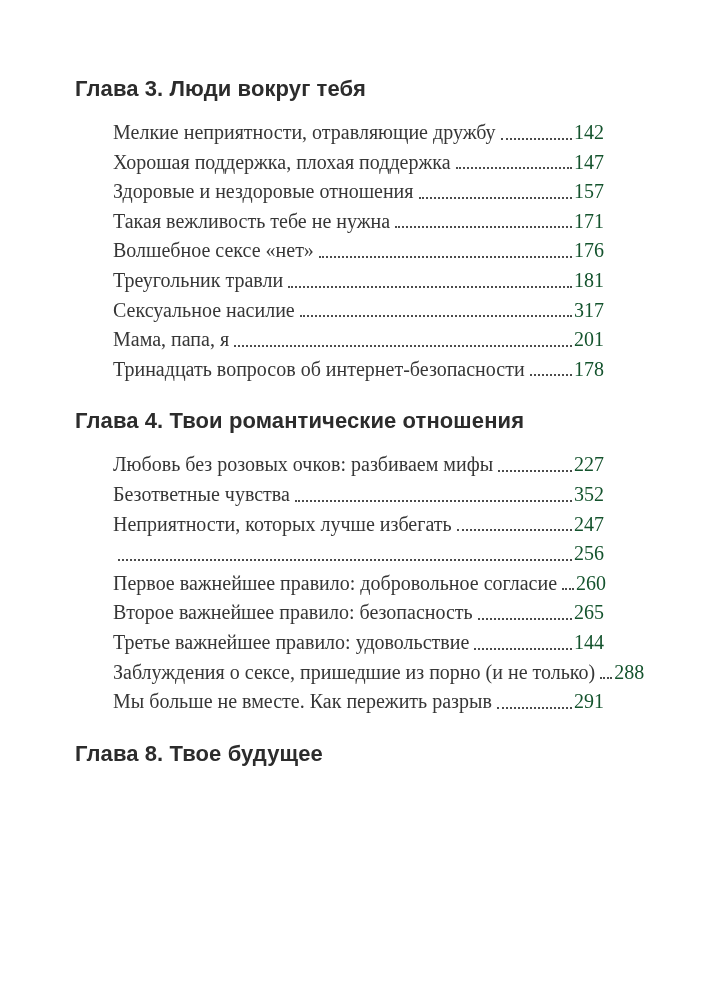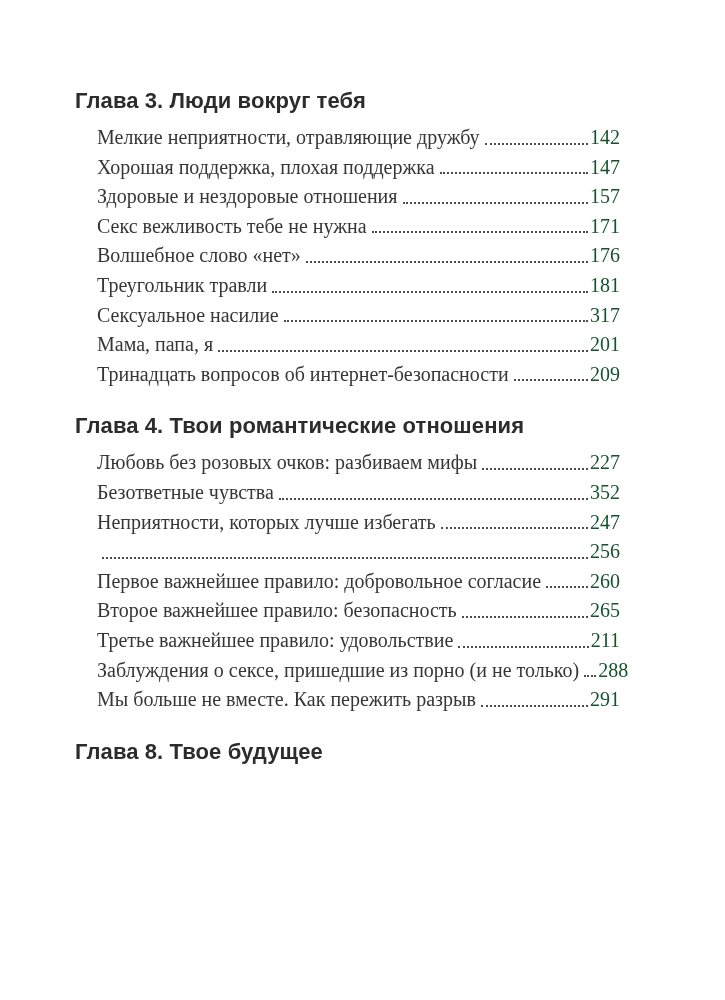--- a/index.html
+++ b/index.html
@@ -11,35 +11,35 @@
     position: relative;
     width: 725px;
     height: 1000px;
     background: #ffffff;
     overflow: hidden;
     box-sizing: border-box;
   }
   .toc {
     position: absolute;
     left: 75px;
-    top: 88px;
+    top: 76px;
     width: 545px;
   }
   .toc-section { margin: 0; }
   .toc-section + .toc-section { margin-top: 24px; }
   .toc-heading {
     font-family: "Liberation Sans", "DejaVu Sans", sans-serif;
     font-weight: 700;
     font-size: 22px;
     line-height: 26px;
     color: #2c2c2c;
     margin: 0 0 9px 0;
     letter-spacing: 0.1px;
   }
-  .toc-entries { margin: 0; }
+  .toc-entries { margin: 16px; }
   .toc-row {
     display: flex;
     align-items: baseline;
     padding-left: 22px;
     height: 29.6px;
     line-height: 29.6px;
     font-family: "Liberation Serif", "DejaVu Serif", serif;
     font-size: 20px;
     color: #363636;
     cursor: default;
@@ -82,27 +82,27 @@
     <span class="toc-page">147</span>
   </div>
 
   <div class="toc-row">
     <span class="toc-title">Здоровые и нездоровые отношения</span>
     <span class="toc-dots"></span>
     <span class="toc-page">157</span>
   </div>
 
   <div class="toc-row">
-    <span class="toc-title">Секс вежливость тебе не нужна</span>
+    <span class="toc-title">Такая вежливость тебе не нужна</span>
     <span class="toc-dots"></span>
     <span class="toc-page">171</span>
   </div>
 
   <div class="toc-row">
-    <span class="toc-title">Волшебное слово «нет»</span>
+    <span class="toc-title">Волшебное сексе «нет»</span>
     <span class="toc-dots"></span>
     <span class="toc-page">176</span>
   </div>
 
   <div class="toc-row">
     <span class="toc-title">Треугольник травли</span>
     <span class="toc-dots"></span>
     <span class="toc-page">181</span>
   </div>
 
@@ -114,21 +114,21 @@
 
   <div class="toc-row">
     <span class="toc-title">Мама, папа, я</span>
     <span class="toc-dots"></span>
     <span class="toc-page">201</span>
   </div>
 
   <div class="toc-row">
     <span class="toc-title">Тринадцать вопросов об интернет-безопасности</span>
     <span class="toc-dots"></span>
-    <span class="toc-page">209</span>
+    <span class="toc-page">178</span>
   </div>
 </div>
   </section>
 
   <section class="toc-section">
     <h2 class="toc-heading">Глава 4. Твои романтические отношения</h2>
     <div class="toc-entries">
   <div class="toc-row">
     <span class="toc-title">Любовь без розовых очков: разбиваем мифы</span>
     <span class="toc-dots"></span>
@@ -161,21 +161,21 @@
 
   <div class="toc-row">
     <span class="toc-title">Второе важнейшее правило: безопасность</span>
     <span class="toc-dots"></span>
     <span class="toc-page">265</span>
   </div>
 
   <div class="toc-row">
     <span class="toc-title">Третье важнейшее правило: удовольствие</span>
     <span class="toc-dots"></span>
-    <span class="toc-page">211</span>
+    <span class="toc-page">144</span>
   </div>
 
   <div class="toc-row">
     <span class="toc-title">Заблуждения о сексе, пришедшие из порно (и не только)</span>
     <span class="toc-dots"></span>
     <span class="toc-page">288</span>
   </div>
 
   <div class="toc-row">
     <span class="toc-title">Мы больше не вместе. Как пережить разрыв</span>

